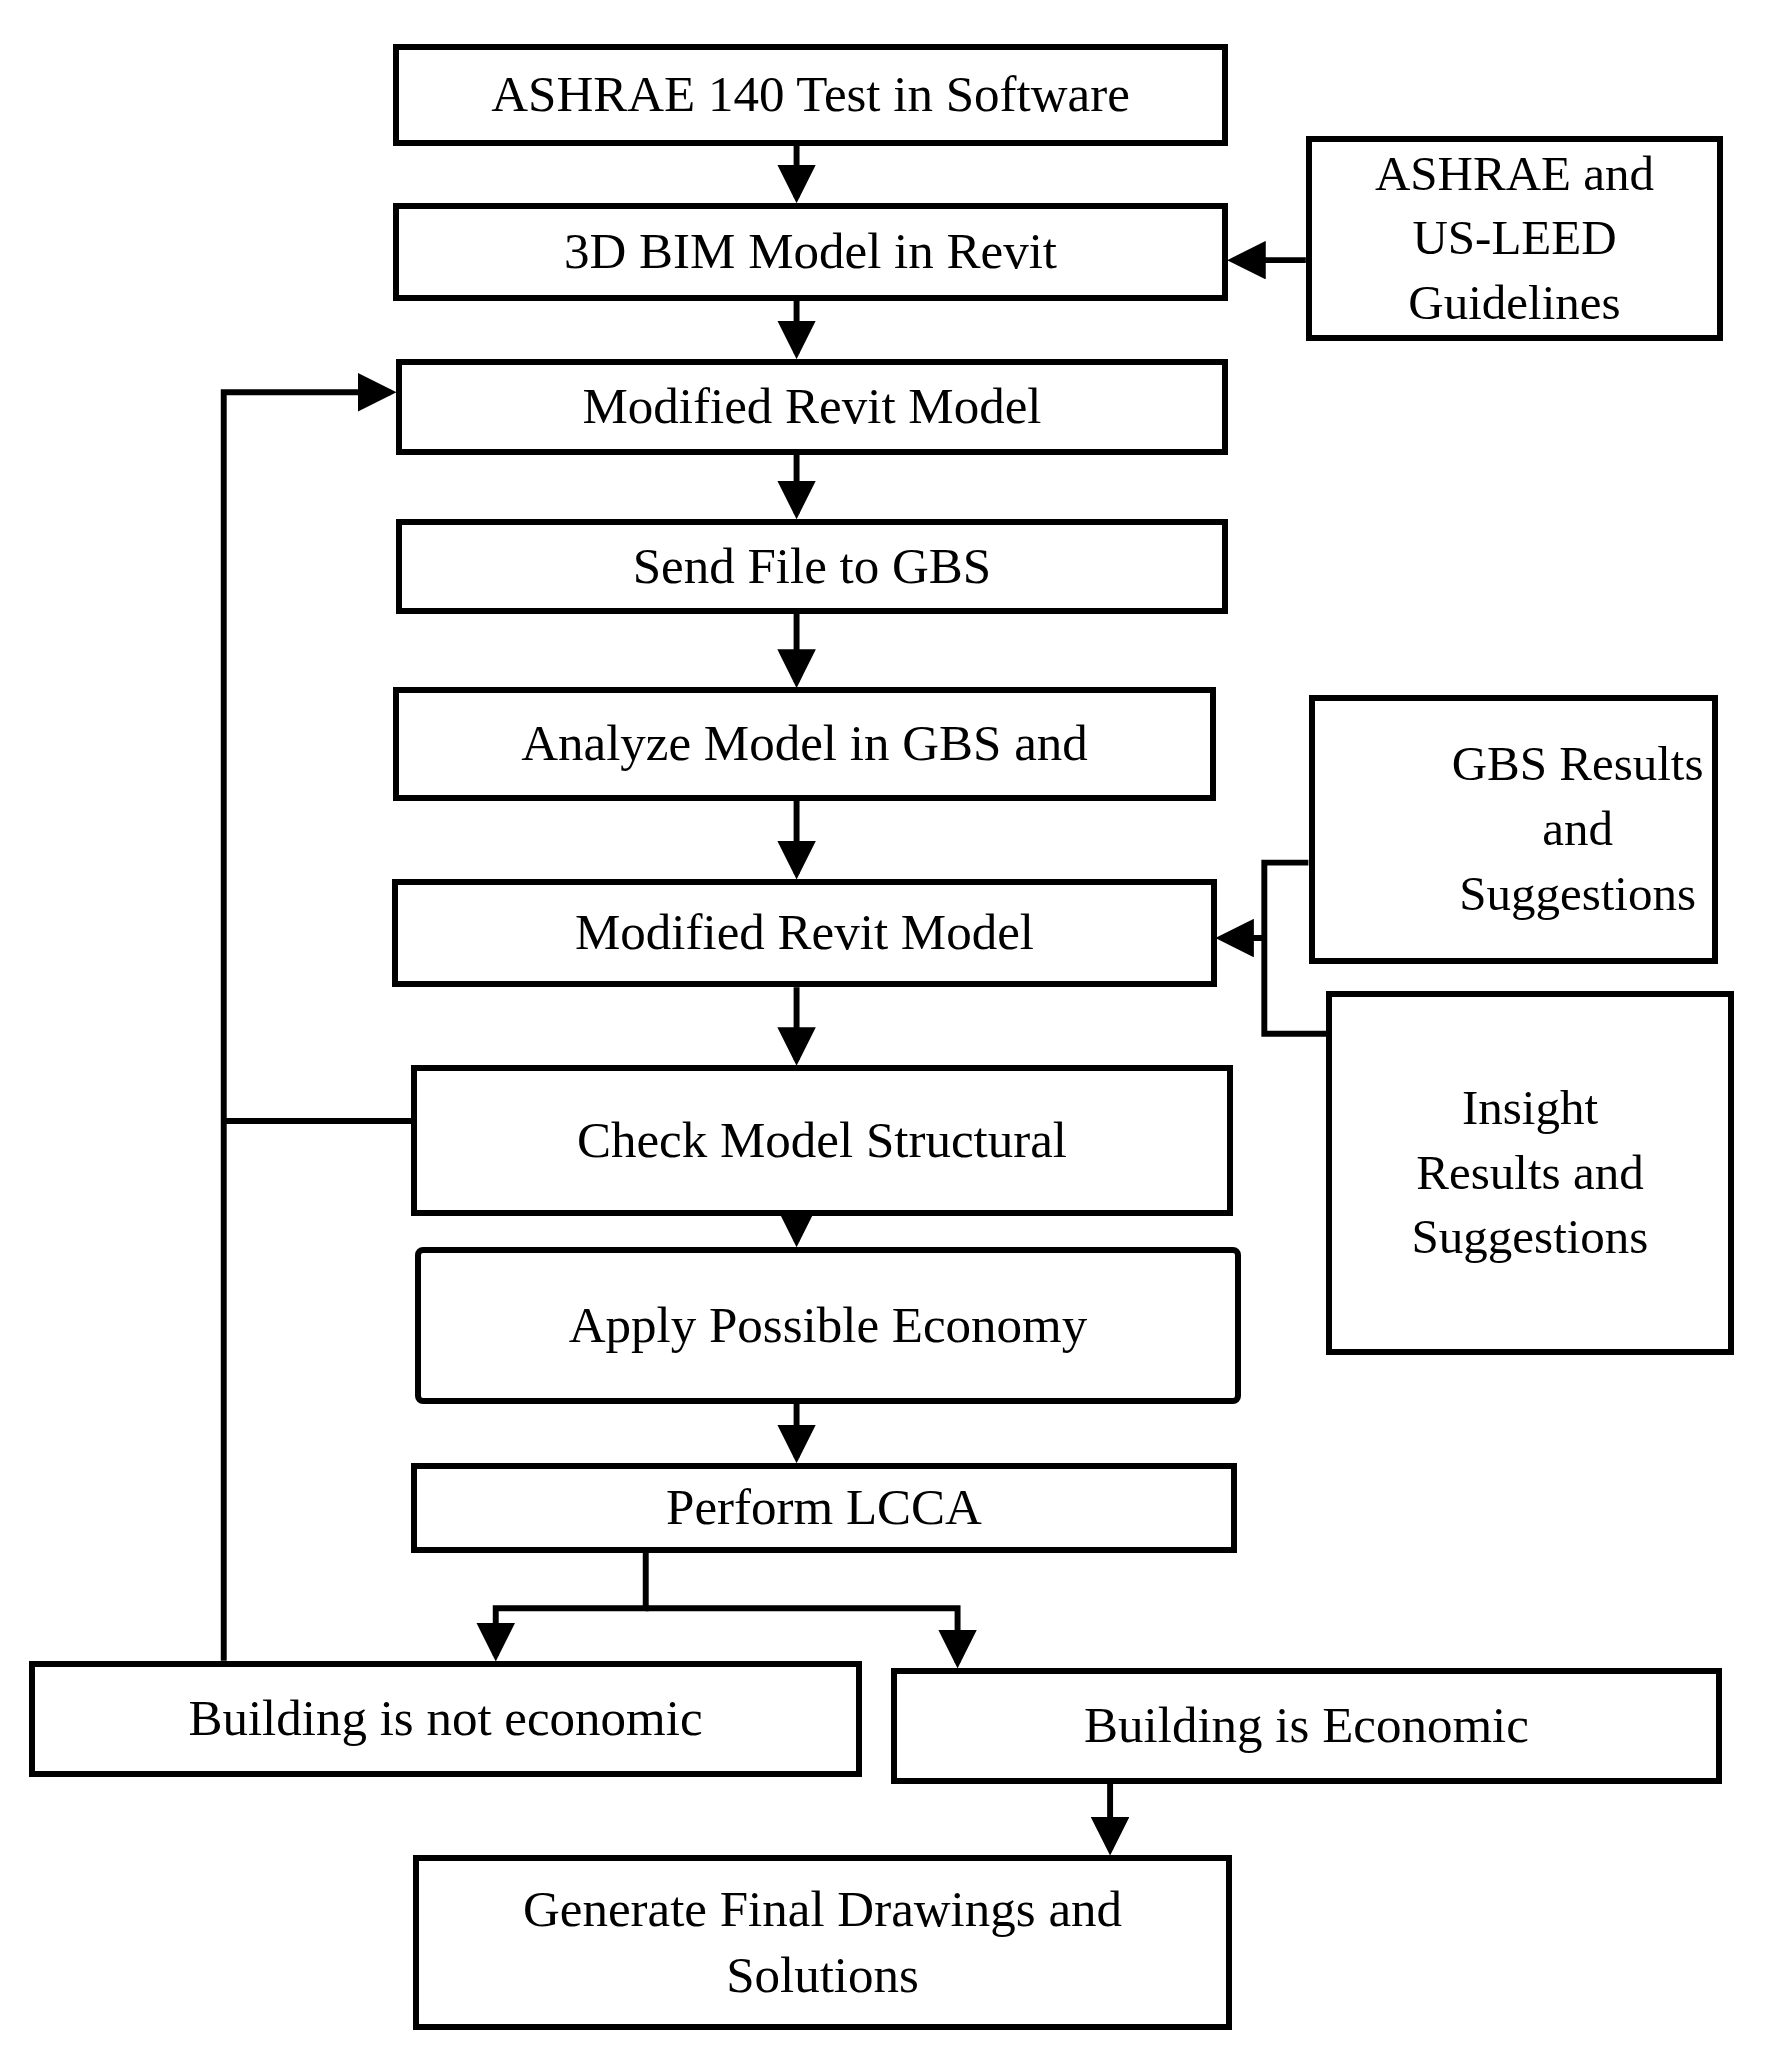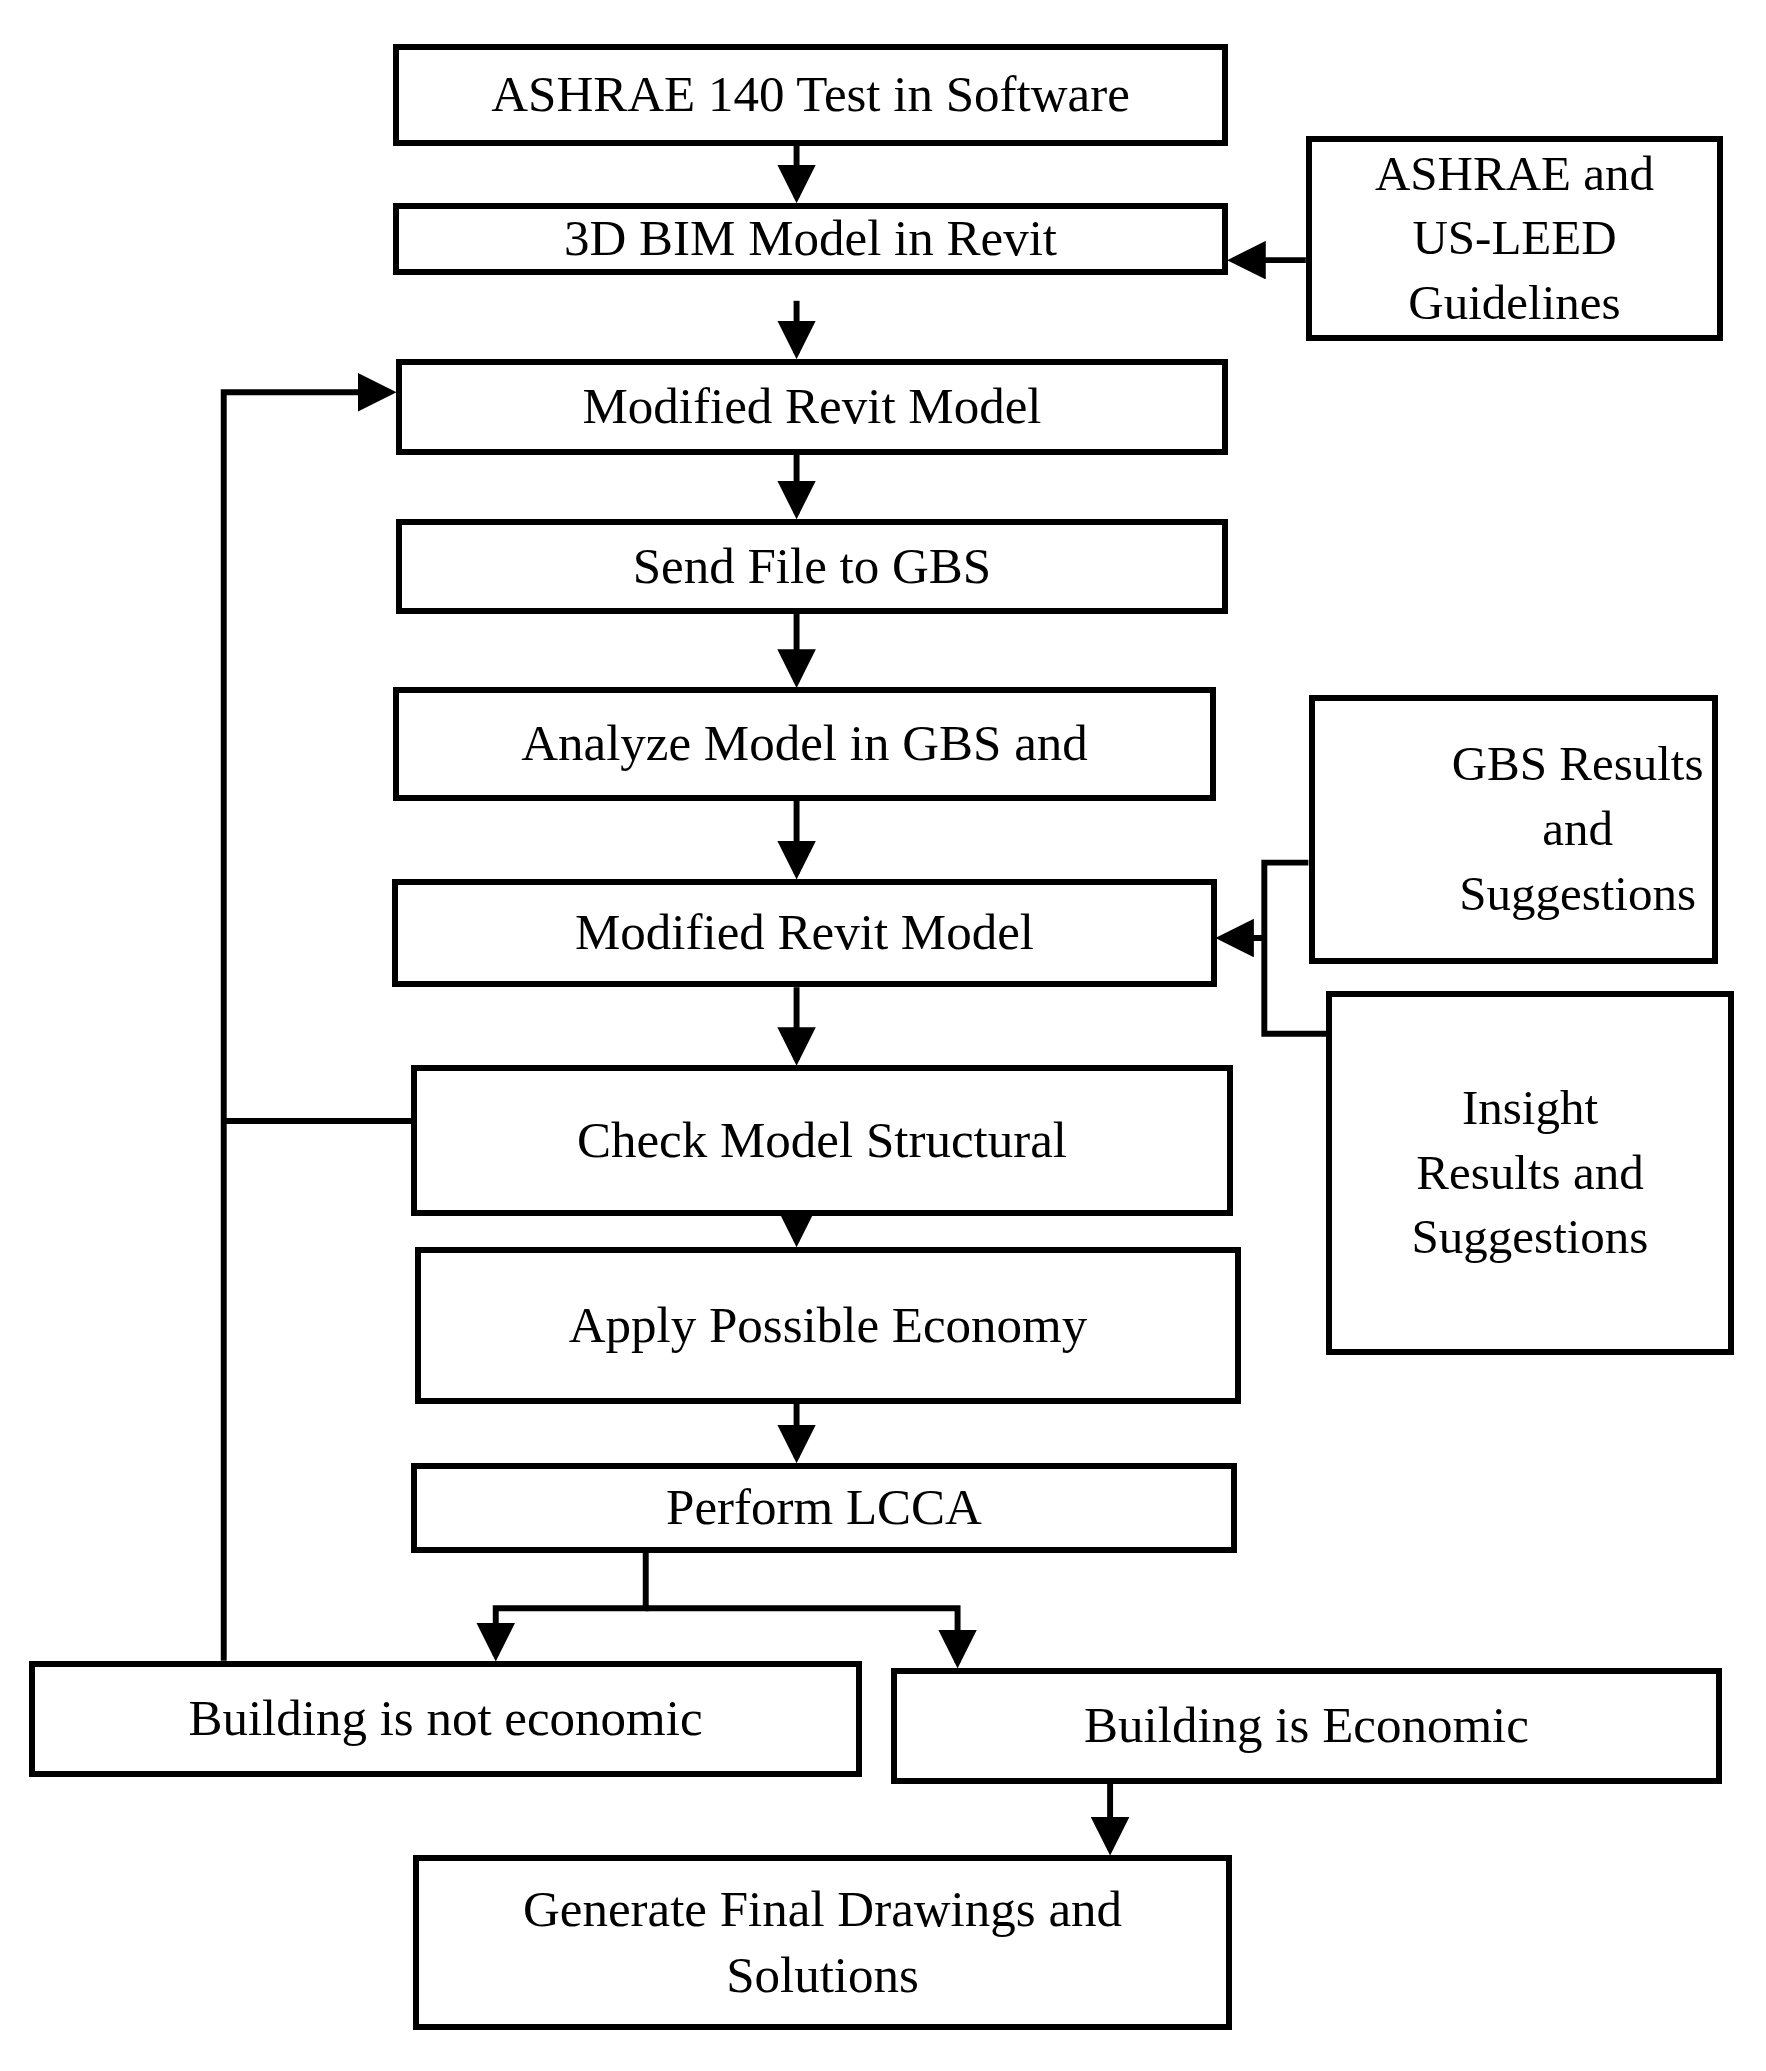--- a/index.html
+++ b/index.html
@@ -77,21 +77,21 @@
       <path d="M762 1898 L1130 1898 L1130 1962" marker-end="url(#ah)"></path>
 
       <path d="M1310 2105 L1310 2183" marker-end="url(#ah)"></path>
     </g>
   </svg>
 
   <div class="node" style="left:393px; top:44px; width:835px; height:102px;">
     <span class="lbl">ASHRAE 140 Test in Software</span>
   </div>
 
-  <div class="node" style="left:393px; top:203px; width:835px; height:72px;">
+  <div class="node" style="left:393px; top:203px; width:835px; height:98px;">
     <span class="lbl">3D BIM Model in Revit</span>
   </div>
 
   <div class="node" style="left:396px; top:359px; width:832px; height:96px;">
     <span class="lbl">Modified Revit Model</span>
   </div>
 
   <div class="node" style="left:396px; top:519px; width:832px; height:95px;">
     <span class="lbl">Send File to GBS</span>
   </div>
@@ -101,21 +101,21 @@
   </div>
 
   <div class="node" style="left:392px; top:879px; width:825px; height:108px;">
     <span class="lbl">Modified Revit Model</span>
   </div>
 
   <div class="node" style="left:411px; top:1065px; width:822px; height:151px;">
     <span class="lbl">Check Model Structural</span>
   </div>
 
-  <div class="node" style="left:415px; top:1247px; width:826px; height:157px;">
+  <div class="node" style="left:415px; top:1247px; width:826px; height:157px;border-radius:8px;">
     <span class="lbl">Apply Possible Economy</span>
   </div>
 
   <div class="node" style="left:411px; top:1463px; width:826px; height:90px;">
     <span class="lbl">Perform LCCA</span>
   </div>
 
   <div class="node" style="left:29px; top:1661px; width:833px; height:116px;">
     <span class="lbl">Building is not economic</span>
   </div>

